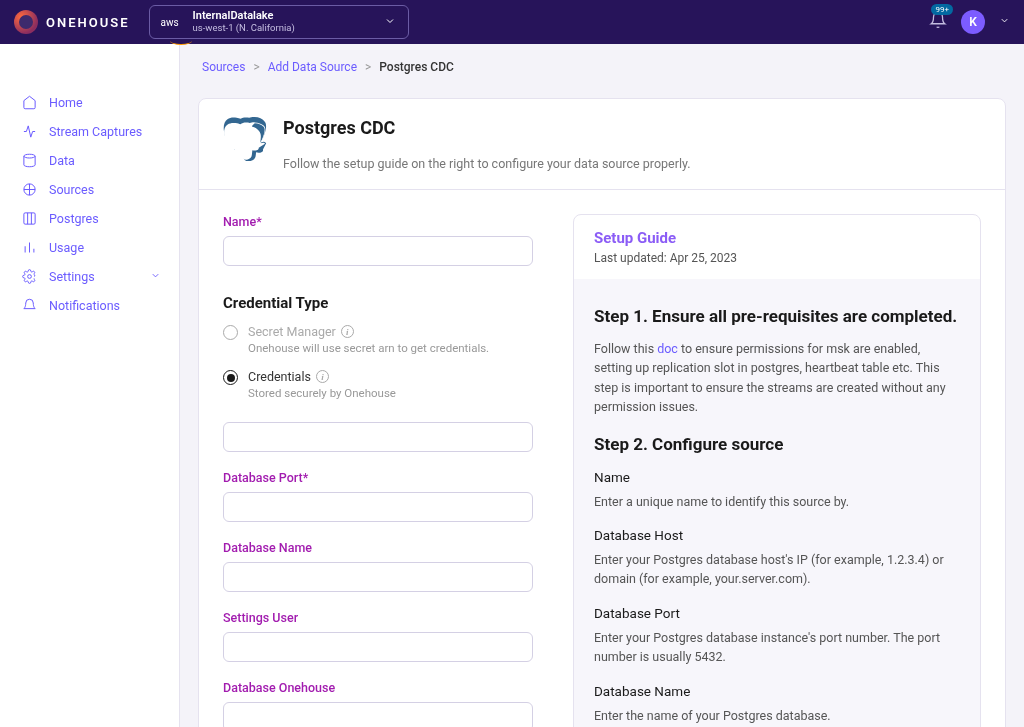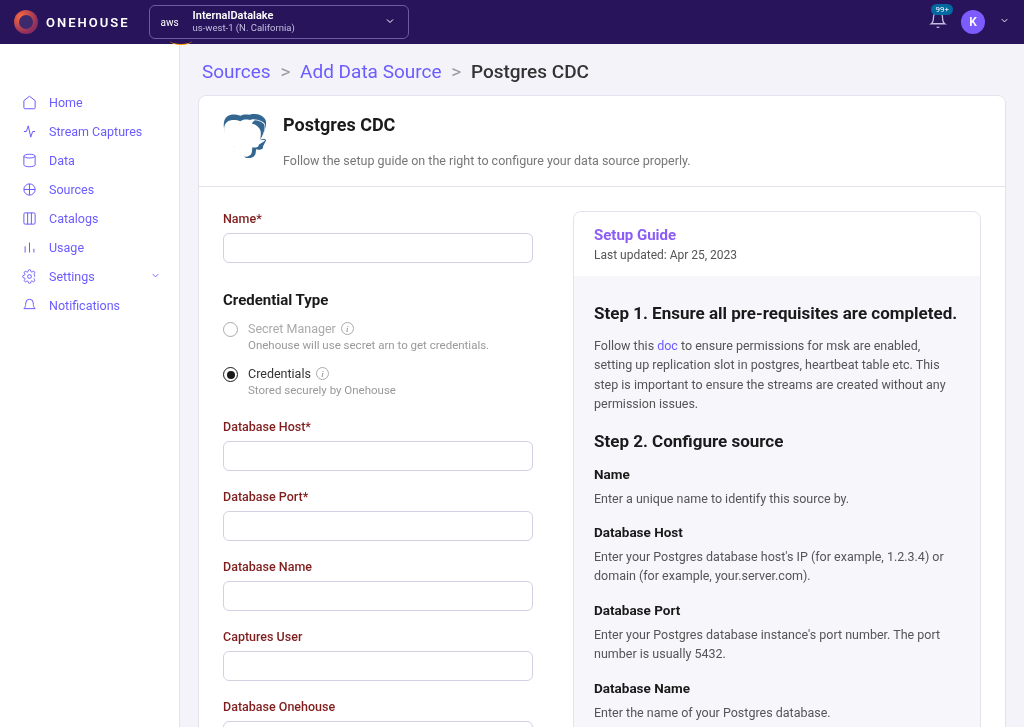--- a/index.html
+++ b/index.html
@@ -20,51 +20,51 @@
 .bell-wrap { position: relative; color: #c4bde0; }
 .bell-badge { position: absolute; top: -7px; right: -6px; background: #0369a1; color: #fff; font-size: 8px; border-radius: 8px; padding: 1px 4px; }
 .avatar { width: 24px; height: 24px; border-radius: 50%; background: #7c5cff; color: #fff; font-size: 12px; font-weight: 600; display: flex; align-items: center; justify-content: center; }
 .chev-white { color: #fff; font-size: 11px; }
 .shell { display: flex; height: calc(100% - 44px); }
 .sidebar { width: 180px; background: #fff; border-right: 1px solid #e5e2ef; padding: 44px 0 0 0; }
 .side-item { display: flex; align-items: center; gap: 12px; padding: 7px 22px; font-size: 12.5px; color: #6b5cff; cursor: pointer; position: relative; text-align: right; }
 .side-item .icon { width: 15px; height: 15px; display: flex; align-items: center; justify-content: center; color: #6b5cff; }
 .side-chev { position: absolute; right: 18px; color: #6b5cff; font-size: 11px; }
 .main { flex: 1; overflow-y: auto; padding: 16px 18px 0 18px; }
-.breadcrumb { font-size: 19px; color: #666; margin-bottom: 12px; padding-left: 4px; }
+.breadcrumb { font-size: 12px; color: #666; margin-bottom: 24px; padding-left: 4px; }
 .breadcrumb a { color: #6b5cff; text-decoration: none; }
 .breadcrumb .sep { color: #999; margin: 0 5px; }
 .breadcrumb .current { color: #333; font-weight: 500; }
 .card { background: #fff; border: 1px solid #e5e2ef; border-radius: 8px; }
 .card-header { display: flex; align-items: flex-start; gap: 16px; padding: 18px 24px; border-bottom: 1px solid #e5e2ef; }
 .pg-icon svg { width: 44px; height: 44px; }
 .card-header h1 { font-size: 18px; font-weight: 700; color: #1a1a1a; }
 .card-header p { font-size: 12.5px; color: #777; margin-top: 18px; }
 .card-body { display: flex; gap: 0; padding: 24px 24px 30px 24px; }
 .form-col { width: 350px; padding-right: 40px; }
 .guide-col { flex: 1; border: 1px solid #e5e2ef; border-radius: 8px; overflow: hidden; }
-.form-label { font-size: 12.5px; color: #7f1d1d; font-weight: 500; display: block; margin-bottom: 7px; }
+.form-label { font-size: 12.5px; color: #a21caf; font-weight: 500; display: block; margin-bottom: 7px; }
 .form-input { width: 100%; border: 1px solid #d4d0e4; border-radius: 6px; height: 30px; padding: 0 10px; font-size: 13px; margin-bottom: 18px; }
 .section-heading { font-size: 15px; font-weight: 700; color: #1a1a1a; margin: 10px 0 12px 0; }
 .radio-opt { display: flex; align-items: flex-start; gap: 10px; margin-bottom: 14px; }
 .radio-circle { width: 15px; height: 15px; border: 1.5px solid #aaa; border-radius: 50%; margin-top: 1px; flex-shrink: 0; position: relative; }
 .radio-circle.selected { border-color: #1a1a1a; }
 .radio-circle.selected::after { content: ""; position: absolute; inset: 2.5px; background: #1a1a1a; border-radius: 50%; }
 .radio-opt.disabled .radio-label-main { color: #aaa; }
 .radio-label-main { font-size: 12.5px; color: #333; display: flex; align-items: center; gap: 5px; }
 .radio-label-sub { font-size: 11.5px; color: #999; margin-top: 2px; }
 .info-icon { width: 13px; height: 13px; border: 1px solid #aaa; border-radius: 50%; display: inline-flex; align-items: center; justify-content: center; font-size: 9px; color: #aaa; font-style: italic; font-weight: bold; font-family: serif; }
 .guide-header { padding: 14px 20px; }
 .guide-header h2 { font-size: 15px; font-weight: 700; color: #8b5cf6; }
 .guide-header .updated { font-size: 12px; color: #555; margin-top: 4px; }
 .guide-body { background: #f7f6fb; padding: 26px 20px; min-height: 500px; }
 .guide-body h3 { font-size: 17px; font-weight: 700; color: #1a1a1a; margin-bottom: 12px; line-height: 1.3; }
 .guide-body p { font-size: 12.5px; color: #555; line-height: 1.55; margin-bottom: 16px; }
 .guide-body p a { color: #6b5cff; text-decoration: none; }
-.guide-body h4 { font-size: 13.5px; font-weight: 700; color: #1a1a1a; margin: 14px 0 7px 0; }
+.guide-body h4 { font-size: 13.5px; font-weight: 400; color: #1a1a1a; margin: 14px 0 7px 0; }
 </style>
 </head>
 <body>
 
 <div class="topbar">
   <div class="logo-wrap">
     <div class="logo-circle">
         <div class="logo-inner"></div>
       </div>
     <span class="logo-text">ONEHOUSE</span>
@@ -138,21 +138,21 @@
       <span>Sources</span>
     </div>
     <div class="side-item">
       <span class="icon">
           <svg viewBox="0 0 24 24" width="15" height="15" fill="none" stroke="currentColor" stroke-width="1.6">
             <rect x="3" y="3" width="18" height="18" rx="2"></rect>
             <line x1="9" y1="3" x2="9" y2="21"></line>
             <line x1="15" y1="3" x2="15" y2="21"></line>
           </svg>
         </span>
-      <span>Catalogs</span>
+      <span>Postgres</span>
     </div>
     <div class="side-item">
       <span class="icon">
           <svg viewBox="0 0 24 24" width="15" height="15" fill="none" stroke="currentColor" stroke-width="1.6">
             <line x1="5" y1="20" x2="5" y2="10"></line>
             <line x1="12" y1="20" x2="12" y2="4"></line>
             <line x1="19" y1="20" x2="19" y2="14"></line>
           </svg>
         </span>
       <span>Usage</span>
@@ -226,30 +226,29 @@
             <div>
               <div class="radio-label-main">
                 <span>Credentials</span>
                 <span class="info-icon">i</span>
               </div>
               <div class="radio-label-sub">Stored securely by Onehouse</div>
             </div>
           </div>
 
           <div style="height:8px"></div>
-          <label class="form-label">Database Host*</label>
           <input class="form-input" style="">
 
           <label class="form-label">Database Port*</label>
           <input class="form-input" style="">
 
           <label class="form-label">Database Name</label>
           <input class="form-input" style="">
 
-          <label class="form-label">Captures User</label>
+          <label class="form-label">Settings User</label>
           <input class="form-input" style="">
 
           <label class="form-label">Database Onehouse</label>
           <input class="form-input" type="password" style="">
 
           
         </div>
 
         <div class="guide-col">
           <div class="guide-header">

